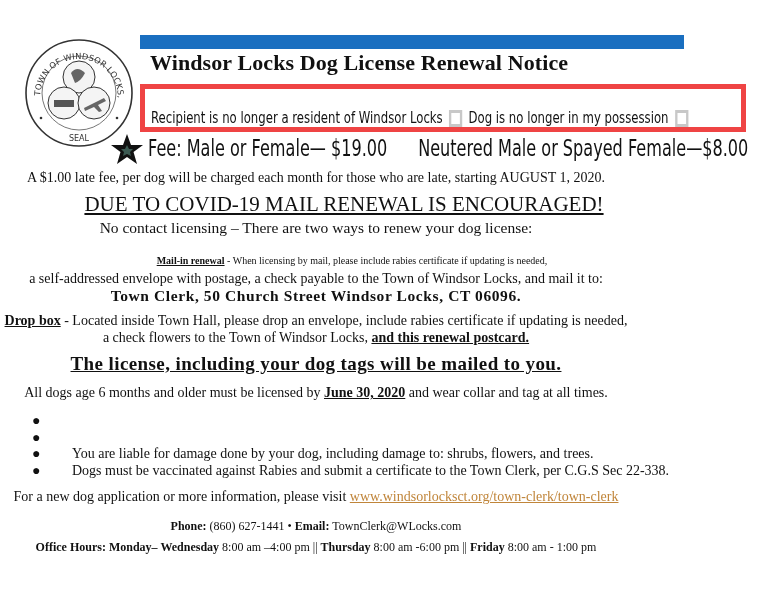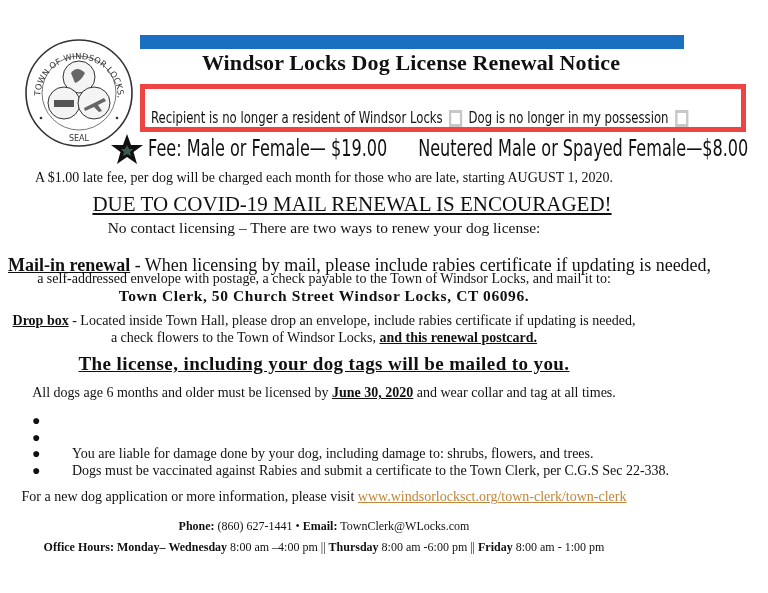--- a/index.html
+++ b/index.html
@@ -1,31 +1,31 @@
 <!DOCTYPE html>
 <html><head>
 <meta charset="utf-8">
 <style>
   html, body { margin:0; padding:0; background:#ffffff; }
   body { width:768px; height:593px; position:relative; overflow:hidden; font-family:"Liberation Serif", serif; color:#111; }
   .abs { position:absolute; }
   .seal { left:24px; top:38px; width:110px; height:110px; }
   .blue-bar { left:140px; top:35px; width:544px; height:14px; background:#1a6fc0; }
-  .title { left:150px; top:50px; width:470px; text-align:right; font-weight:bold; font-size:22px; letter-spacing:0.1px; }
+  .title { left:150px; top:50px; width:470px; text-align:left; font-weight:bold; font-size:22px; letter-spacing:0.1px; }
   .status-box { left:140px; top:84px; width:590px; height:38px; border:5px solid #ef4444; display:flex; align-items:flex-end; padding-left:6px; box-sizing:content-box; }
   .cond { font-family:"DejaVu Sans", sans-serif; font-size:15px; transform:scaleX(0.78); transform-origin:left center; white-space:nowrap; display:flex; align-items:center; }
   .chk { display:inline-block; width:17px; height:17px; border:3px solid #c8c8c8; box-sizing:border-box; margin:0 8px; vertical-align:middle; }
   .star { left:110px; top:133px; width:34px; height:32px; }
   .fee-line { left:148px; top:135px; font-family:"DejaVu Sans", sans-serif; font-size:23px; transform:scaleX(0.70); transform-origin:left top; white-space:nowrap; }
   .fee-line .gap { display:inline-block; width:44px; }
-  .center { left:8px; width:632px; text-align:center; white-space:nowrap; }
+  .center { left:0; width:632px; text-align:center; white-space:nowrap; }
   .late { top:170px; font-size:14px; }
   .covid { top:192px; font-size:21px; font-weight:normal; text-decoration:underline;padding-left:28px; }
   .nocontact { top:219px; font-size:15.5px; }
-  .mail1 { top:255px; font-size:18px; }
+  .mail1 { top:255px; font-size:10px;padding-left:36px; }
   .mail2 { top:271px; font-size:14px; }
   .addr { top:287px; font-size:15.5px; font-weight:bold; letter-spacing:0.6px; }
   .drop1 { top:313px; font-size:14px; }
   .drop2 { top:330px; font-size:14px; }
   .mailed { top:353px; font-size:19px; font-weight:bold; text-decoration:underline; letter-spacing:0.4px; }
   .alldogs { top:385px; font-size:14px; }
   .b { font-weight:bold; }
   .u { text-decoration:underline; }
   .bullets { left:32px; top:413px; margin:0; padding:0; list-style:none; font-size:14px; }
   .bullets li { display:flex; height:16.5px; line-height:16.5px; }

